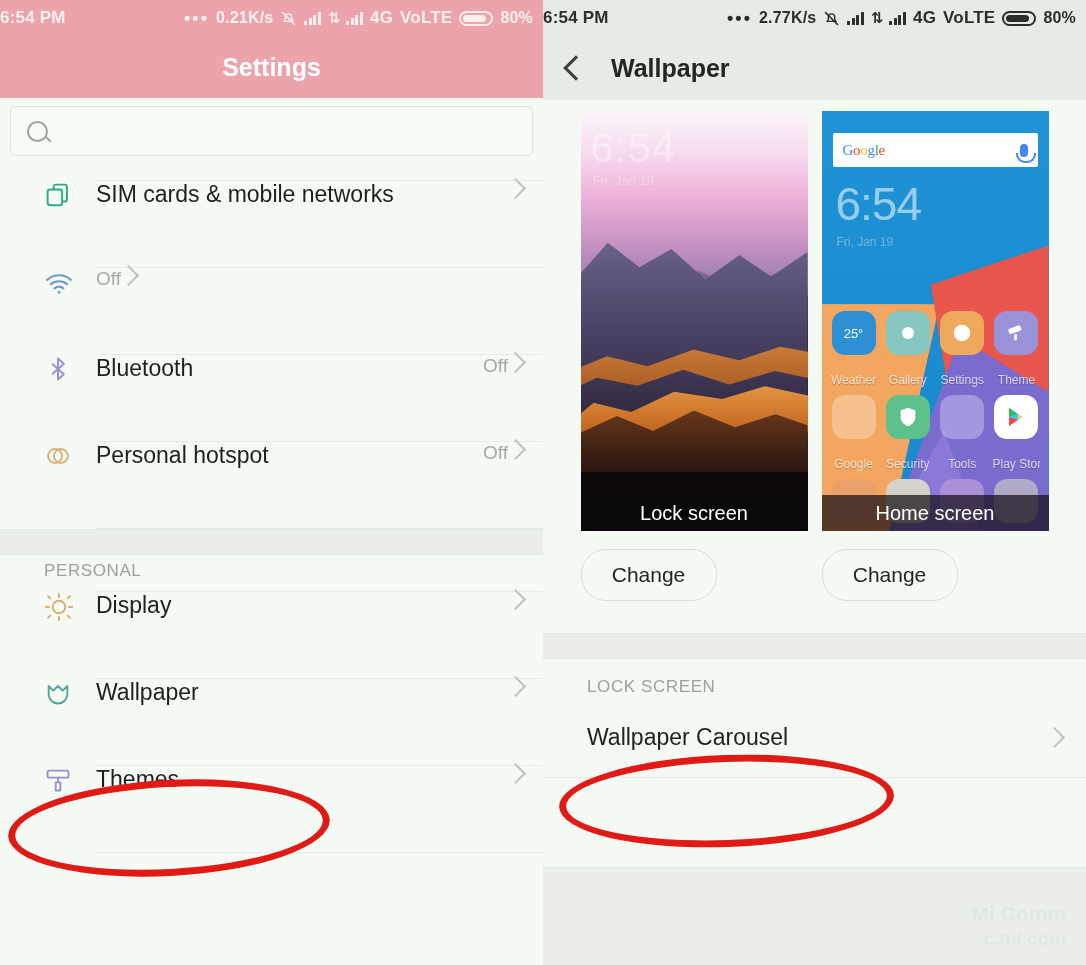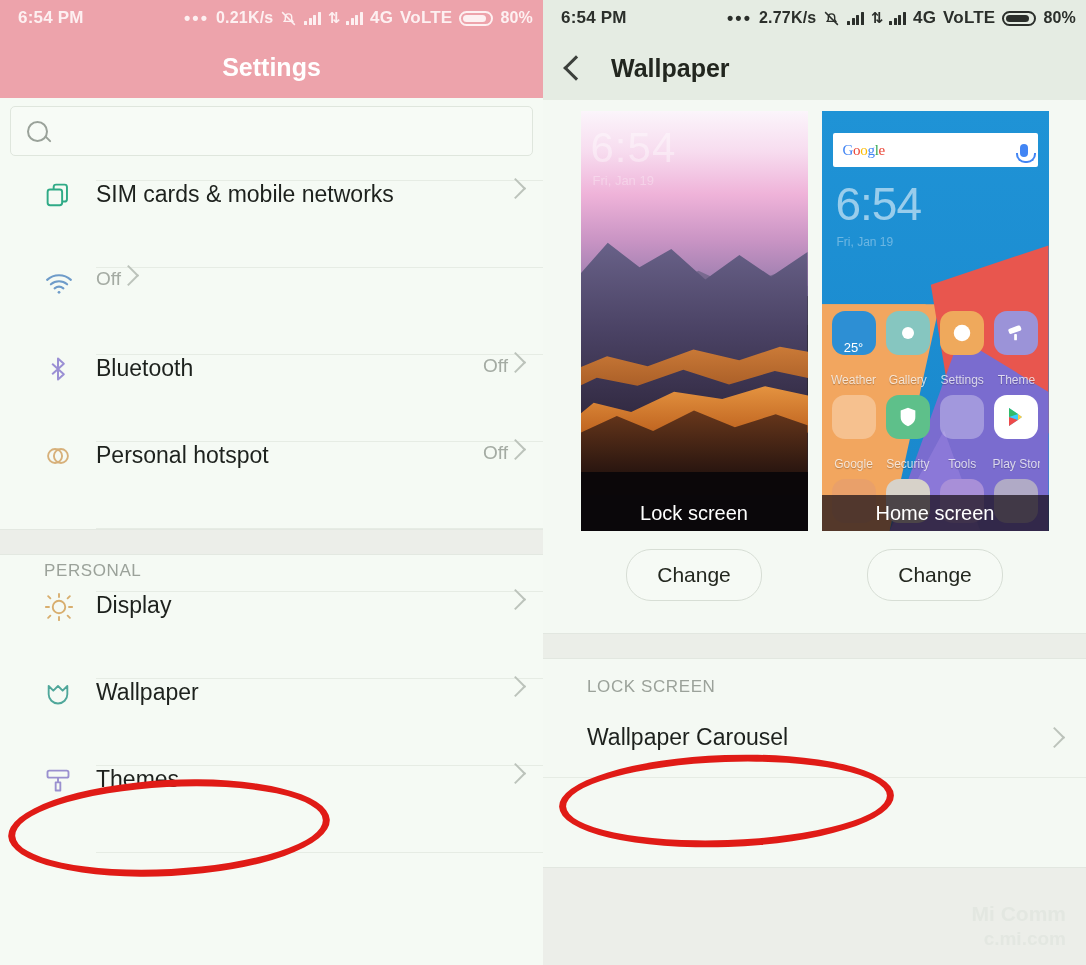--- a/index.html
+++ b/index.html
@@ -10,21 +10,21 @@
   }
   .screens{display:flex;width:1086px;height:965px;}
   .panel{width:543px;height:965px;position:relative;overflow:hidden;background:#f4f9f3;}
   .panel.left{background:#f5faf4;}
   .panel.right{background:#f4f9f3;}
 
   
   .statusbar{
     height:36px;display:flex;align-items:center;
     font-size:17px;font-weight:bold;letter-spacing:.2px;
-    padding:0 10px 0 18px;box-sizing:border-box;
+    padding:0 10px 0 0;box-sizing:border-box;
   }
   .sb-left{background:#eda3ab;color:#fdf0f1;}
   .sb-right{background:#e5ece3;color:#2b2f2b;}
   .sb-time{flex:0 0 auto;}
   .sb-spacer{flex:1 1 auto;}
   .sb-group{display:flex;align-items:center;gap:7px;}
   .sb-dots{letter-spacing:2px;font-size:18px;line-height:10px;}
   .sb-rate{font-size:16px;}
   .sb-ico{display:inline-block;}
   .bars{display:inline-flex;align-items:flex-end;gap:1.5px;height:14px;}
@@ -165,21 +165,21 @@
     display:flex;align-items:center;justify-content:center;position:relative;}
   .applbl{font-size:12px;color:rgba(255,255,255,.75);margin-top:18px;
     text-shadow:0 1px 1px rgba(0,0,0,.25);white-space:nowrap;overflow:hidden;}
   .folder{background:rgba(255,255,255,.3);display:grid;grid-template-columns:repeat(3,1fr);
     grid-template-rows:repeat(3,1fr);gap:2px;padding:4px;box-sizing:border-box;}
   .folder span{border-radius:3px;display:block;}
   .approw.cut{margin-top:2px;}
 
   
   .changes{display:flex;justify-content:center;gap:14px;margin-top:18px;}
-  .chg-cell{width:227px;display:flex;justify-content:center;}
+  .chg-cell{width:227px;display:flex;justify-content:flex-start;}
   .chg-btn{
     width:134px;height:50px;border:1px solid #d7ded5;border-radius:25px;background:#f6faf5;
     display:flex;align-items:center;justify-content:center;font-size:21px;color:#23271f;
   }
 
   .band{height:24px;background:#ebeee8;border-top:1px solid #e2e7e0;border-bottom:1px solid #e2e7e0;margin-top:32px;}
   .sect-head2{font-size:17px;color:#9ba29a;letter-spacing:.6px;padding:18px 0 0 44px;}
   .row2{height:80px;display:flex;align-items:center;padding:0 24px 0 44px;box-sizing:border-box;position:relative;}
   .row2 .lbl{flex:1 1 auto;font-size:23px;color:#1d211d;}
   .botband{position:absolute;left:0;right:0;top:867px;bottom:0;background:#eceee9;border-top:1px solid #e2e7e0;}
@@ -412,21 +412,21 @@
           <div class="gbar">
             <span class="glogo"><span class="b">G</span><span class="r">o</span><span class="y">o</span><span class="b">g</span><span class="g">l</span><span class="r">e</span></span>
             <span class="mic"></span>
           </div>
           <div class="h-clock">6:54</div>
           <div class="h-date">Fri, Jan 19</div>
 
           <div class="appgrid">
             <div class="approw">
               <div class="app">
-                <div class="appico" style="background:#2d8fd4;color:#fff;font-size:13px;align-items:flex-end;">
+                <div class="appico" style="background:#2d8fd4;color:#fff;font-size:13px;">
                   <span>25°</span>
                 </div>
                 <div class="applbl">Weather</div>
               </div>
               <div class="app">
                 <div class="appico" style="background:#86c6c0;">
                   <span style="width:12px;height:12px;border-radius:50%;background:#fff;display:block;"></span>
                 </div>
                 <div class="applbl">Gallery</div>
               </div>

